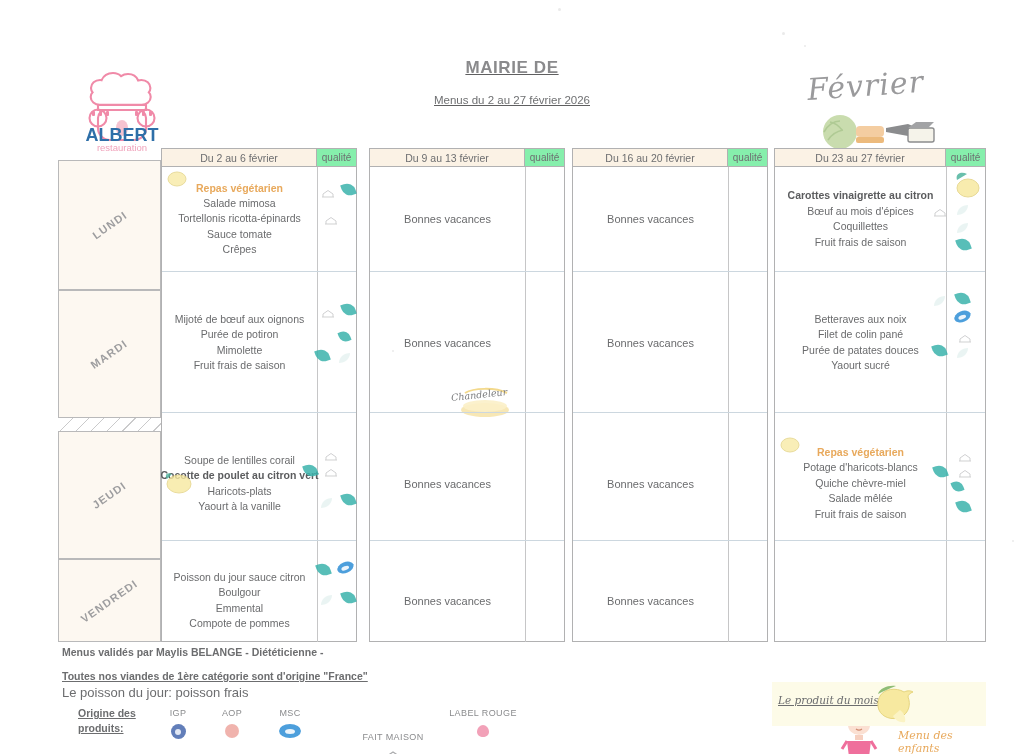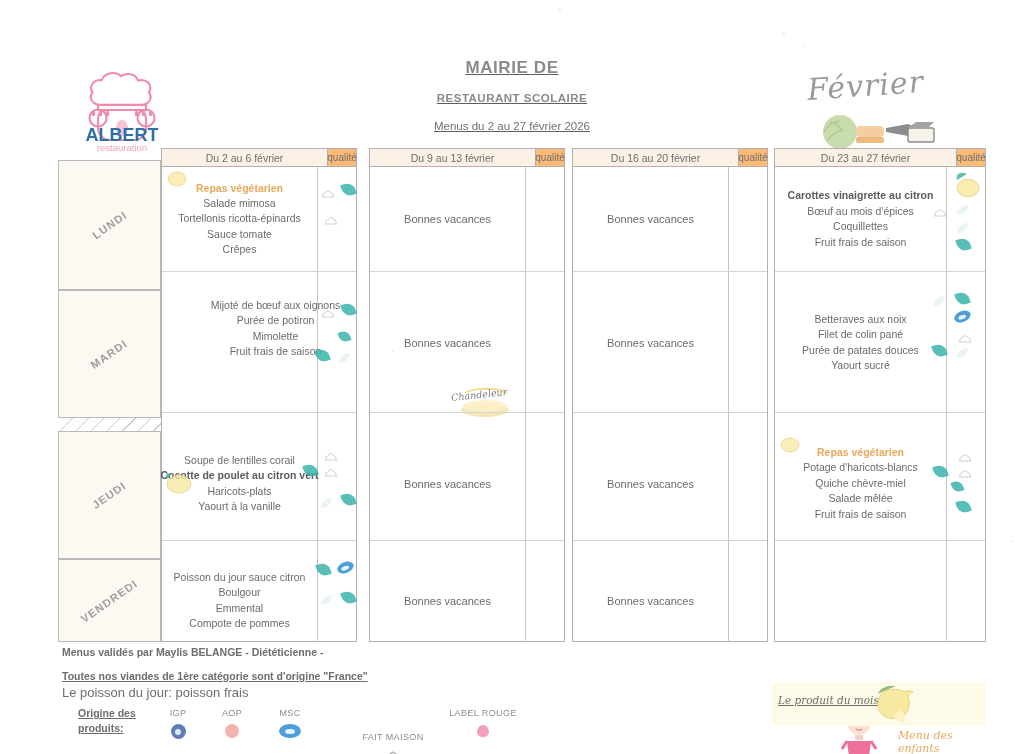--- a/index.html
+++ b/index.html
@@ -46,22 +46,22 @@
     font-size:11px;font-weight:bold;letter-spacing:1.2px;color:#9d9d9f;
   }
   .dlabel span{transform:rotate(-35deg);display:inline-block;}
 
   .weekcol{position:absolute;top:0;width:196px;}
   .wk-head{position:absolute;top:0;left:0;height:19px;width:100%;
     border:1px solid #b1b1b2;box-sizing:border-box;background:#fbf2e5;
     display:flex;}
   .wk-head .wh-date{flex:1;display:flex;align-items:center;justify-content:center;
     font-size:10.5px;color:#6d6e70;border-right:1px solid #b1b1b2;}
-  .wk-head .wh-q{width:28px;display:flex;align-items:center;justify-content:center;
-    font-size:10px;color:#6d6e70;background:#fdba74;}
+  .wk-head .wh-q{width:39px;display:flex;align-items:center;justify-content:center;
+    font-size:10px;color:#6d6e70;background:#86efac;}
   .wk-body{position:absolute;top:19px;left:0;width:100%;height:475px;
     border:1px solid #b1b1b2;border-top:none;box-sizing:border-box;}
   .qsep{position:absolute;top:19px;right:39px;width:1px;height:475px;background:#c6c6c7;}
 
   .mealcell{position:absolute;left:0;width:157px;box-sizing:border-box;
     display:flex;flex-direction:column;align-items:center;justify-content:center;}
 
   .rowline{position:absolute;left:1px;right:1px;height:1px;background:#ccd7df;}
 
   .dish{font-size:10.5px;line-height:15.5px;color:#6a6b6d;text-align:center;white-space:nowrap;}
@@ -144,21 +144,20 @@
         <rect x="80" y="55" width="3" height="5" rx="1"></rect>
         <rect x="87" y="55" width="3" height="5" rx="1"></rect>
       </g>
       <text x="60" y="85" text-anchor="middle" font-family="Liberation Sans, sans-serif" font-size="18" font-weight="bold" fill="#2e6fa8">ALBERT</text>
       <text x="60" y="95" text-anchor="middle" font-family="Liberation Sans, sans-serif" font-size="9.5" fill="#f0a3bb">restauration</text>
     </svg>
   </div>
 
   <div class="titleblock">
     <div class="t-mairie">MAIRIE DE</div>
-    <div class="t-resto">RESTAURANT SCOLAIRE</div>
     <div class="t-menus">Menus du 2 au 27 février 2026</div>
   </div>
 
   <div class="fevrier">
     <div class="fevrier-word">Février</div>
     <svg width="190" height="44" viewBox="0 0 190 44" style="position:absolute;left:6px;top:36px;">
       <g opacity="0.8">
         <circle cx="28" cy="24" r="17" fill="#bcd49a"></circle>
         <path d="M12 24c4-7 10-11 16-11M16 32c4-6 10-9 15-10M18 14c5 1 9 4 12 8" stroke="#9cbd7a" stroke-width="1.6" fill="none"></path>
         <rect x="44" y="18" width="28" height="11" rx="4" fill="#f2c18a"></rect>
@@ -233,21 +232,21 @@
 
       <div class="chandeleur">
         <svg width="72" height="42" viewBox="0 0 72 42">
           <ellipse cx="36" cy="31" rx="24" ry="7" fill="#f6e3a8" opacity=".85"></ellipse>
           <ellipse cx="36" cy="27" rx="22" ry="6" fill="#fbf0c8" opacity=".9"></ellipse>
           <path d="M16 14c8-5 30-6 42 0" stroke="#f3d98c" stroke-width="2" fill="none"></path>
         </svg>
         <div class="ch-word">Chandeleur</div>
       </div>
 
-      <div class="mealcell" style="top:128px;height:105px;margin-left:36px;">
+      <div class="mealcell" style="top:142px;height:105px;">
         <div class="dish">Mijoté de bœuf aux oignons</div>
         <div class="dish">Purée de potiron</div>
         <div class="dish">Mimolette</div>
         <div class="dish">Fruit frais de saison</div>
       </div>
       <div class="qi" style="left:160px;top:157px;">
         <svg class="fm" viewBox="0 0 14 10">
             <path d="M1 8h12M2 8V5l5-3.5L12 5v3" stroke="#a9aaac" stroke-width="1" fill="none"></path>
           </svg>
       </div>

